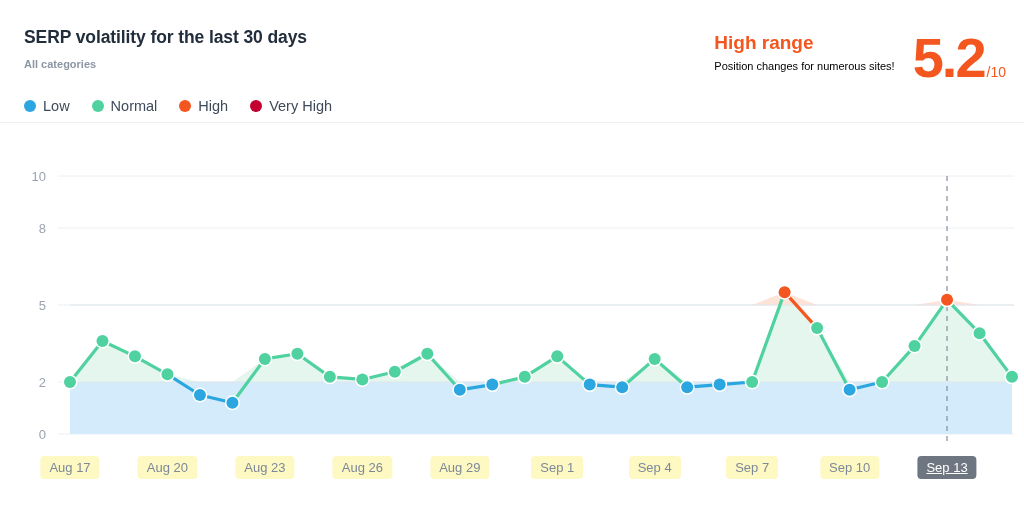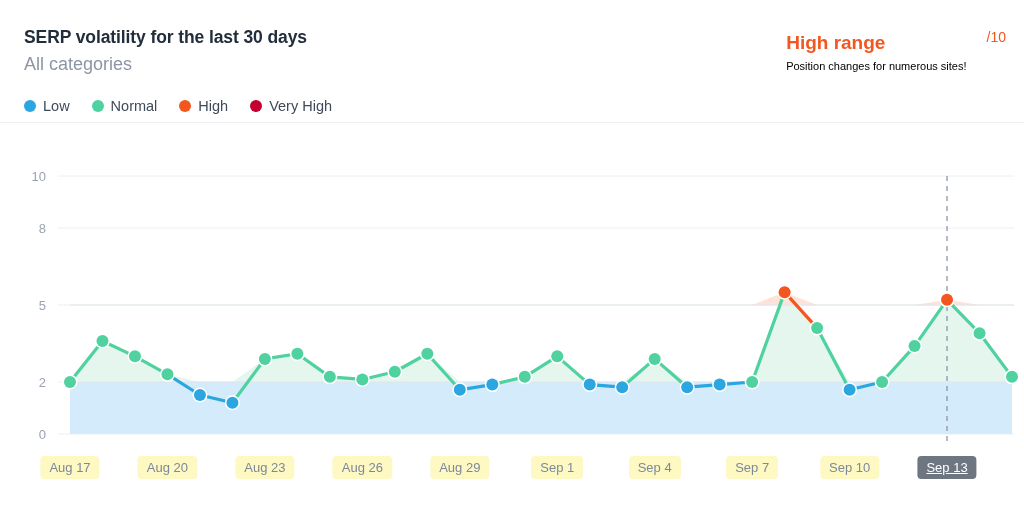--- a/index.html
+++ b/index.html
@@ -33,24 +33,25 @@
   }
   .title {
     font-size: 17.5px;
     font-weight: bold;
     color: #222e3c;
     letter-spacing: -0.1px;
     margin: 0;
     line-height: 22px;
   }
   .subtitle {
-    font-size: 18px;
+    font-size: 11px;
     color: #8d96a4;
     margin: 7px 0 0 0;
     line-height: 18px;
+    font-weight: bold;
   }
 
   .header-right {
     position: absolute;
     right: 18px;
     top: 16px;
     display: flex;
     align-items: flex-start;
   }
   .range-block {
@@ -162,20 +163,21 @@
   <div class="header-left">
     <div class="title">SERP volatility for the last 30 days</div>
     <div class="subtitle">All categories</div>
   </div>
   <div class="header-right">
     <div class="range-block">
       <div class="range-title">High range</div>
       <div class="range-desc">Position changes for numerous sites!</div>
     </div>
     <div class="score-block">
+      <span class="score-value">5.2</span>
       <span class="score-max">/10</span>
     </div>
   </div>
 </div>
 
 <div class="legend">
   <div class="legend-item">
     <span class="legend-dot" style="background: rgb(43, 166, 224);"></span>
     <span class="legend-label">Low</span>
   </div>

